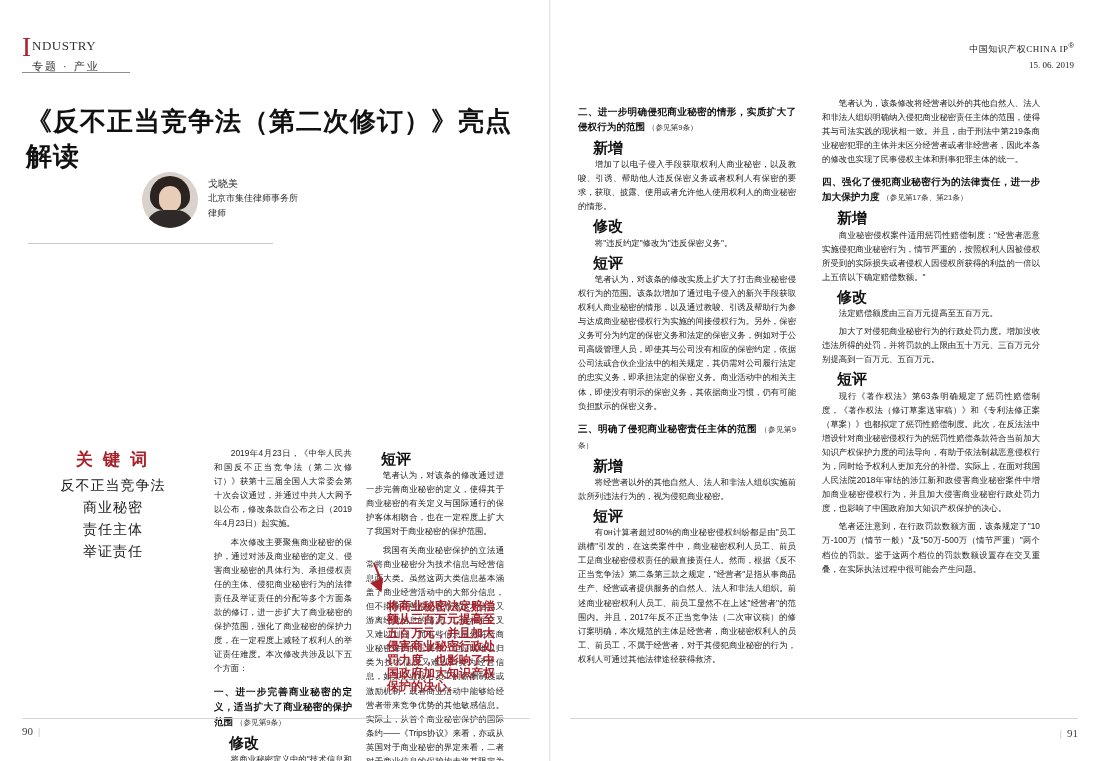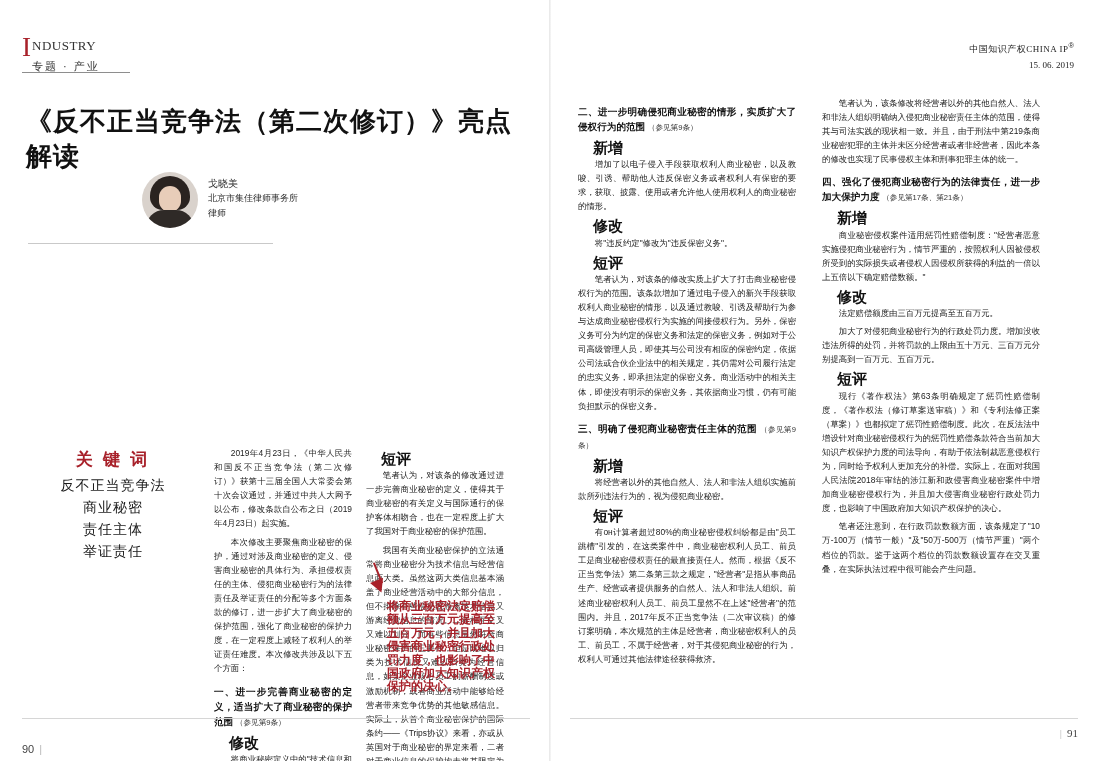--- a/index.html
+++ b/index.html
@@ -230,22 +230,22 @@
   .rp-head .date {
     font-family: "Liberation Serif", serif;
     font-size: 9px;
     margin-top: 1px;
   }
 
   
   .folio-left {
     position: absolute;
     left: 22px;
-    bottom: 6px;
-    font-family: Liberation Sans, sans-serif;
+    bottom: 24px;
+    font-family: Liberation Serif, serif;
     font-size: 11px;
     color: #444;
   }
   .folio-left .bar { color: #b9b9b9; margin-left: 5px; }
   .folio-right {
     position: absolute;
     right: 22px;
     bottom: 22px;
     font-family: "Liberation Serif", serif;
     font-size: 11px;

